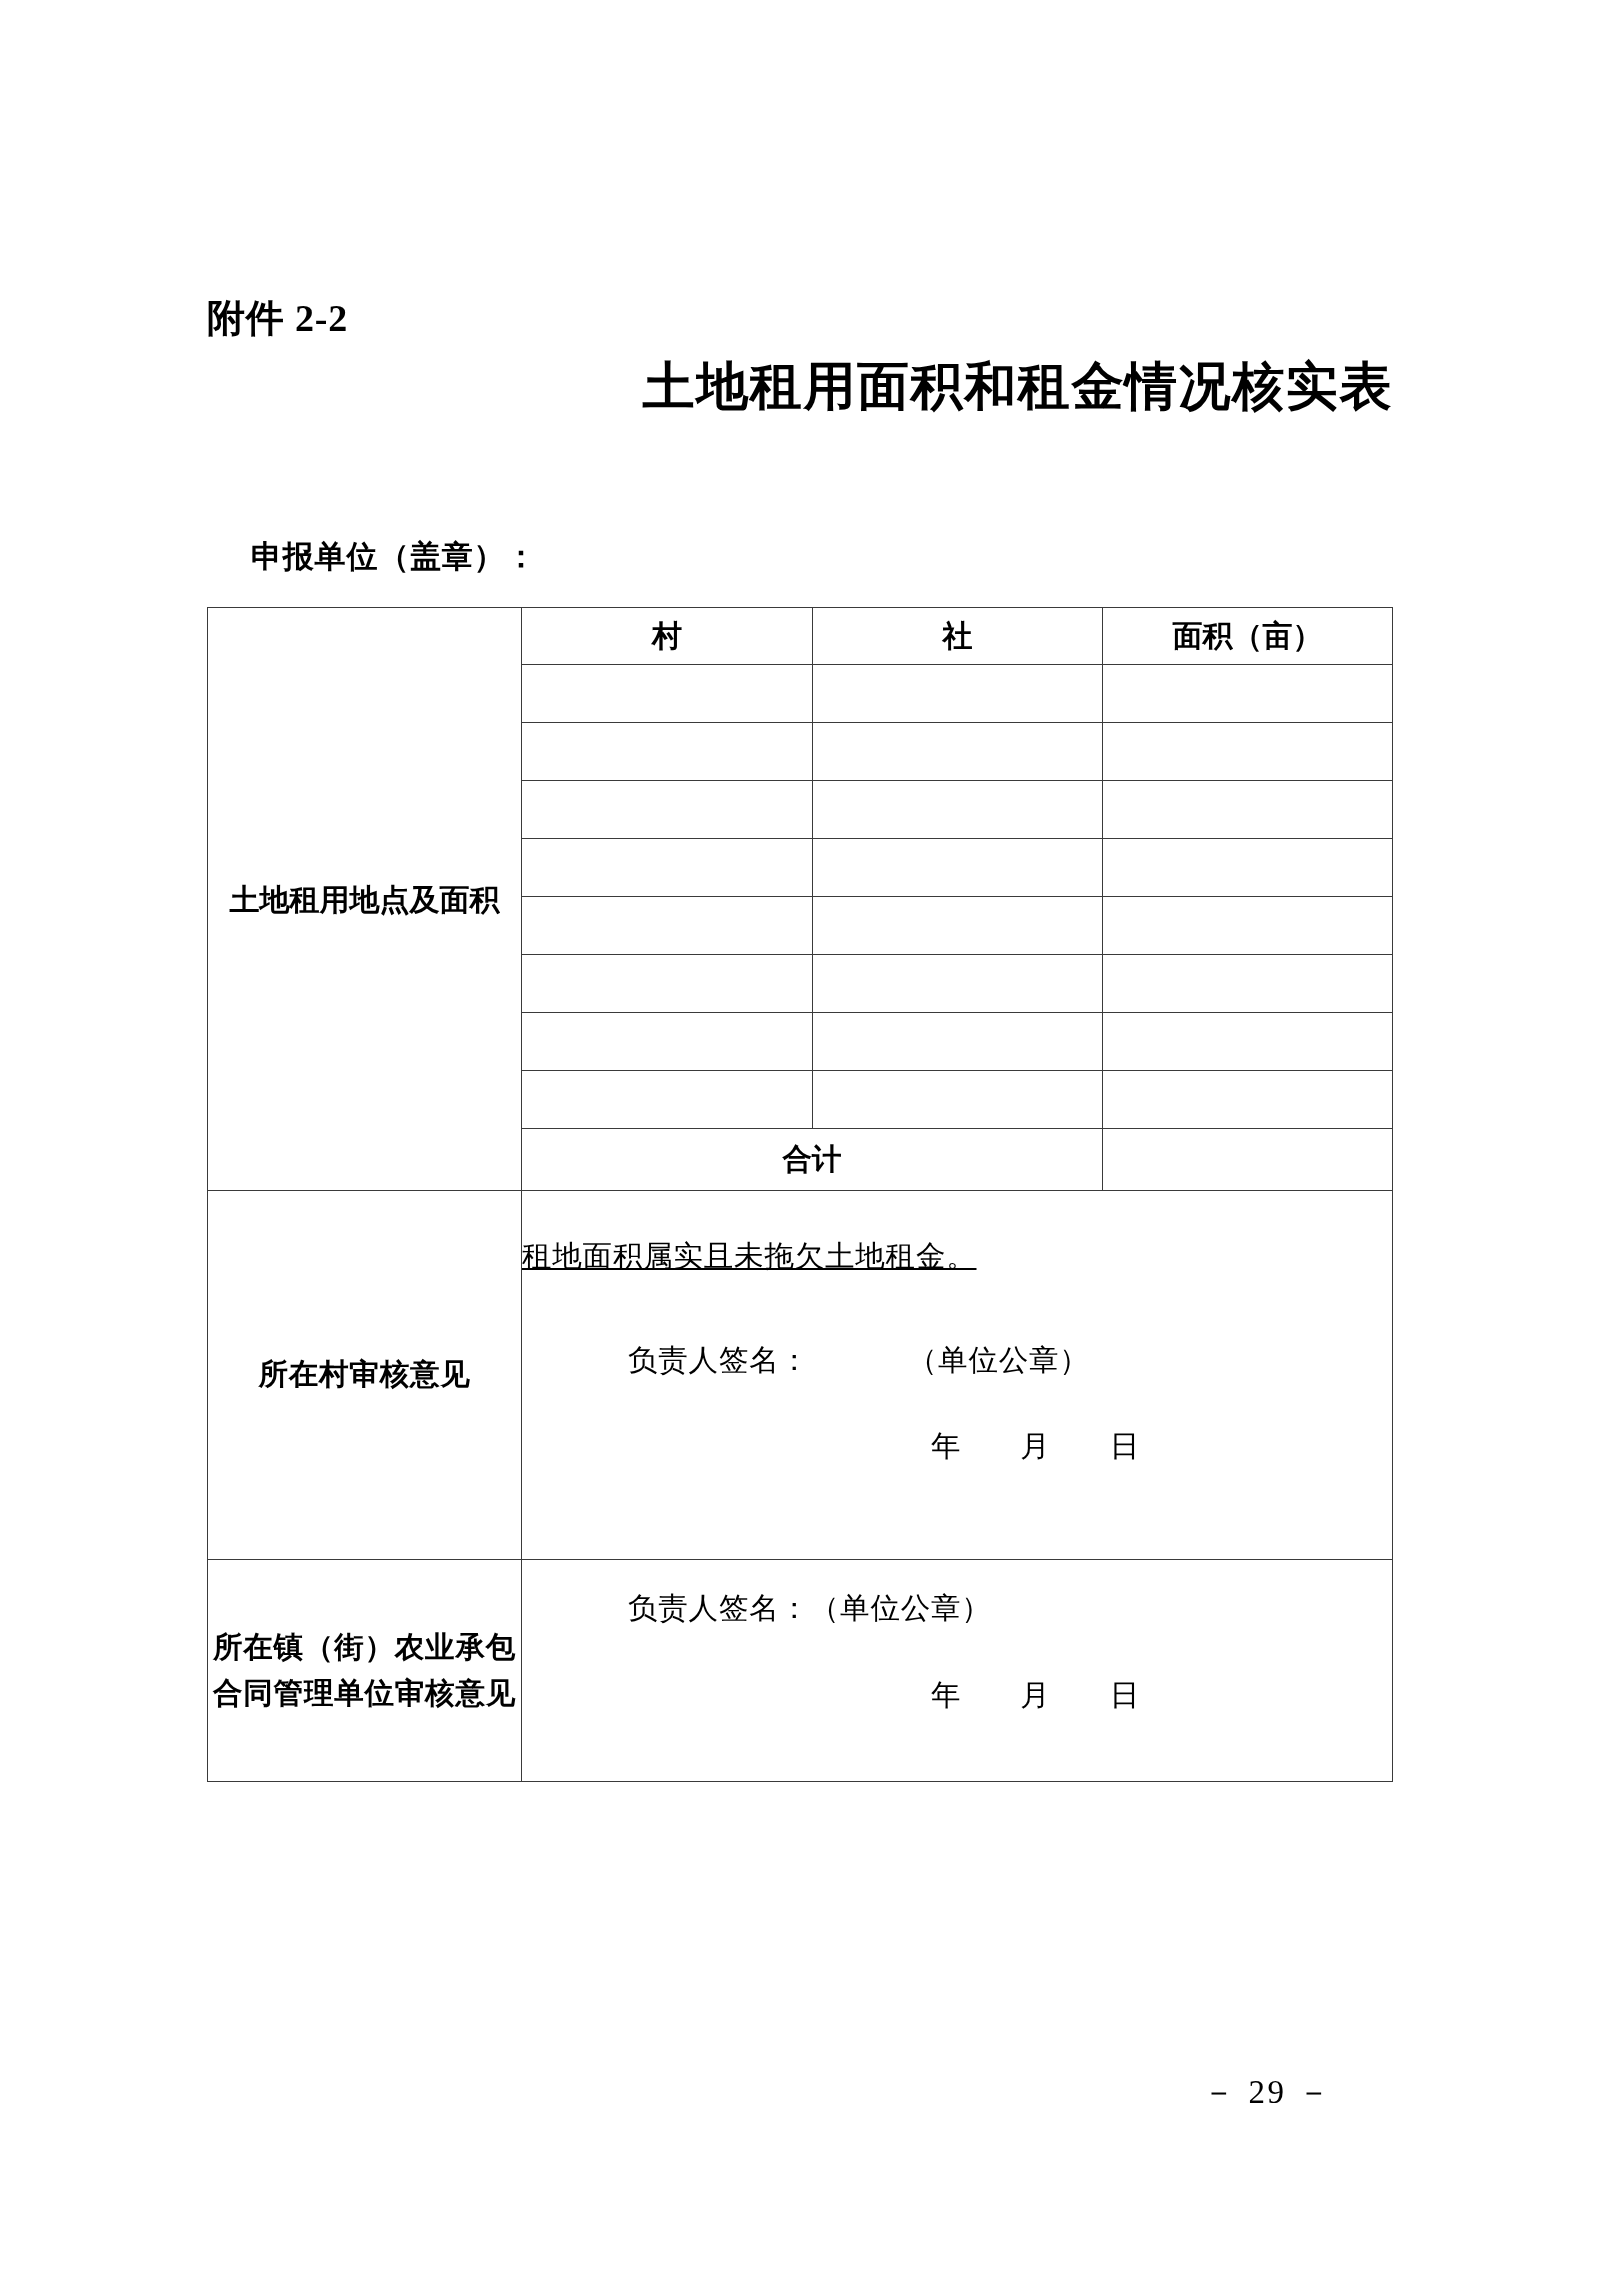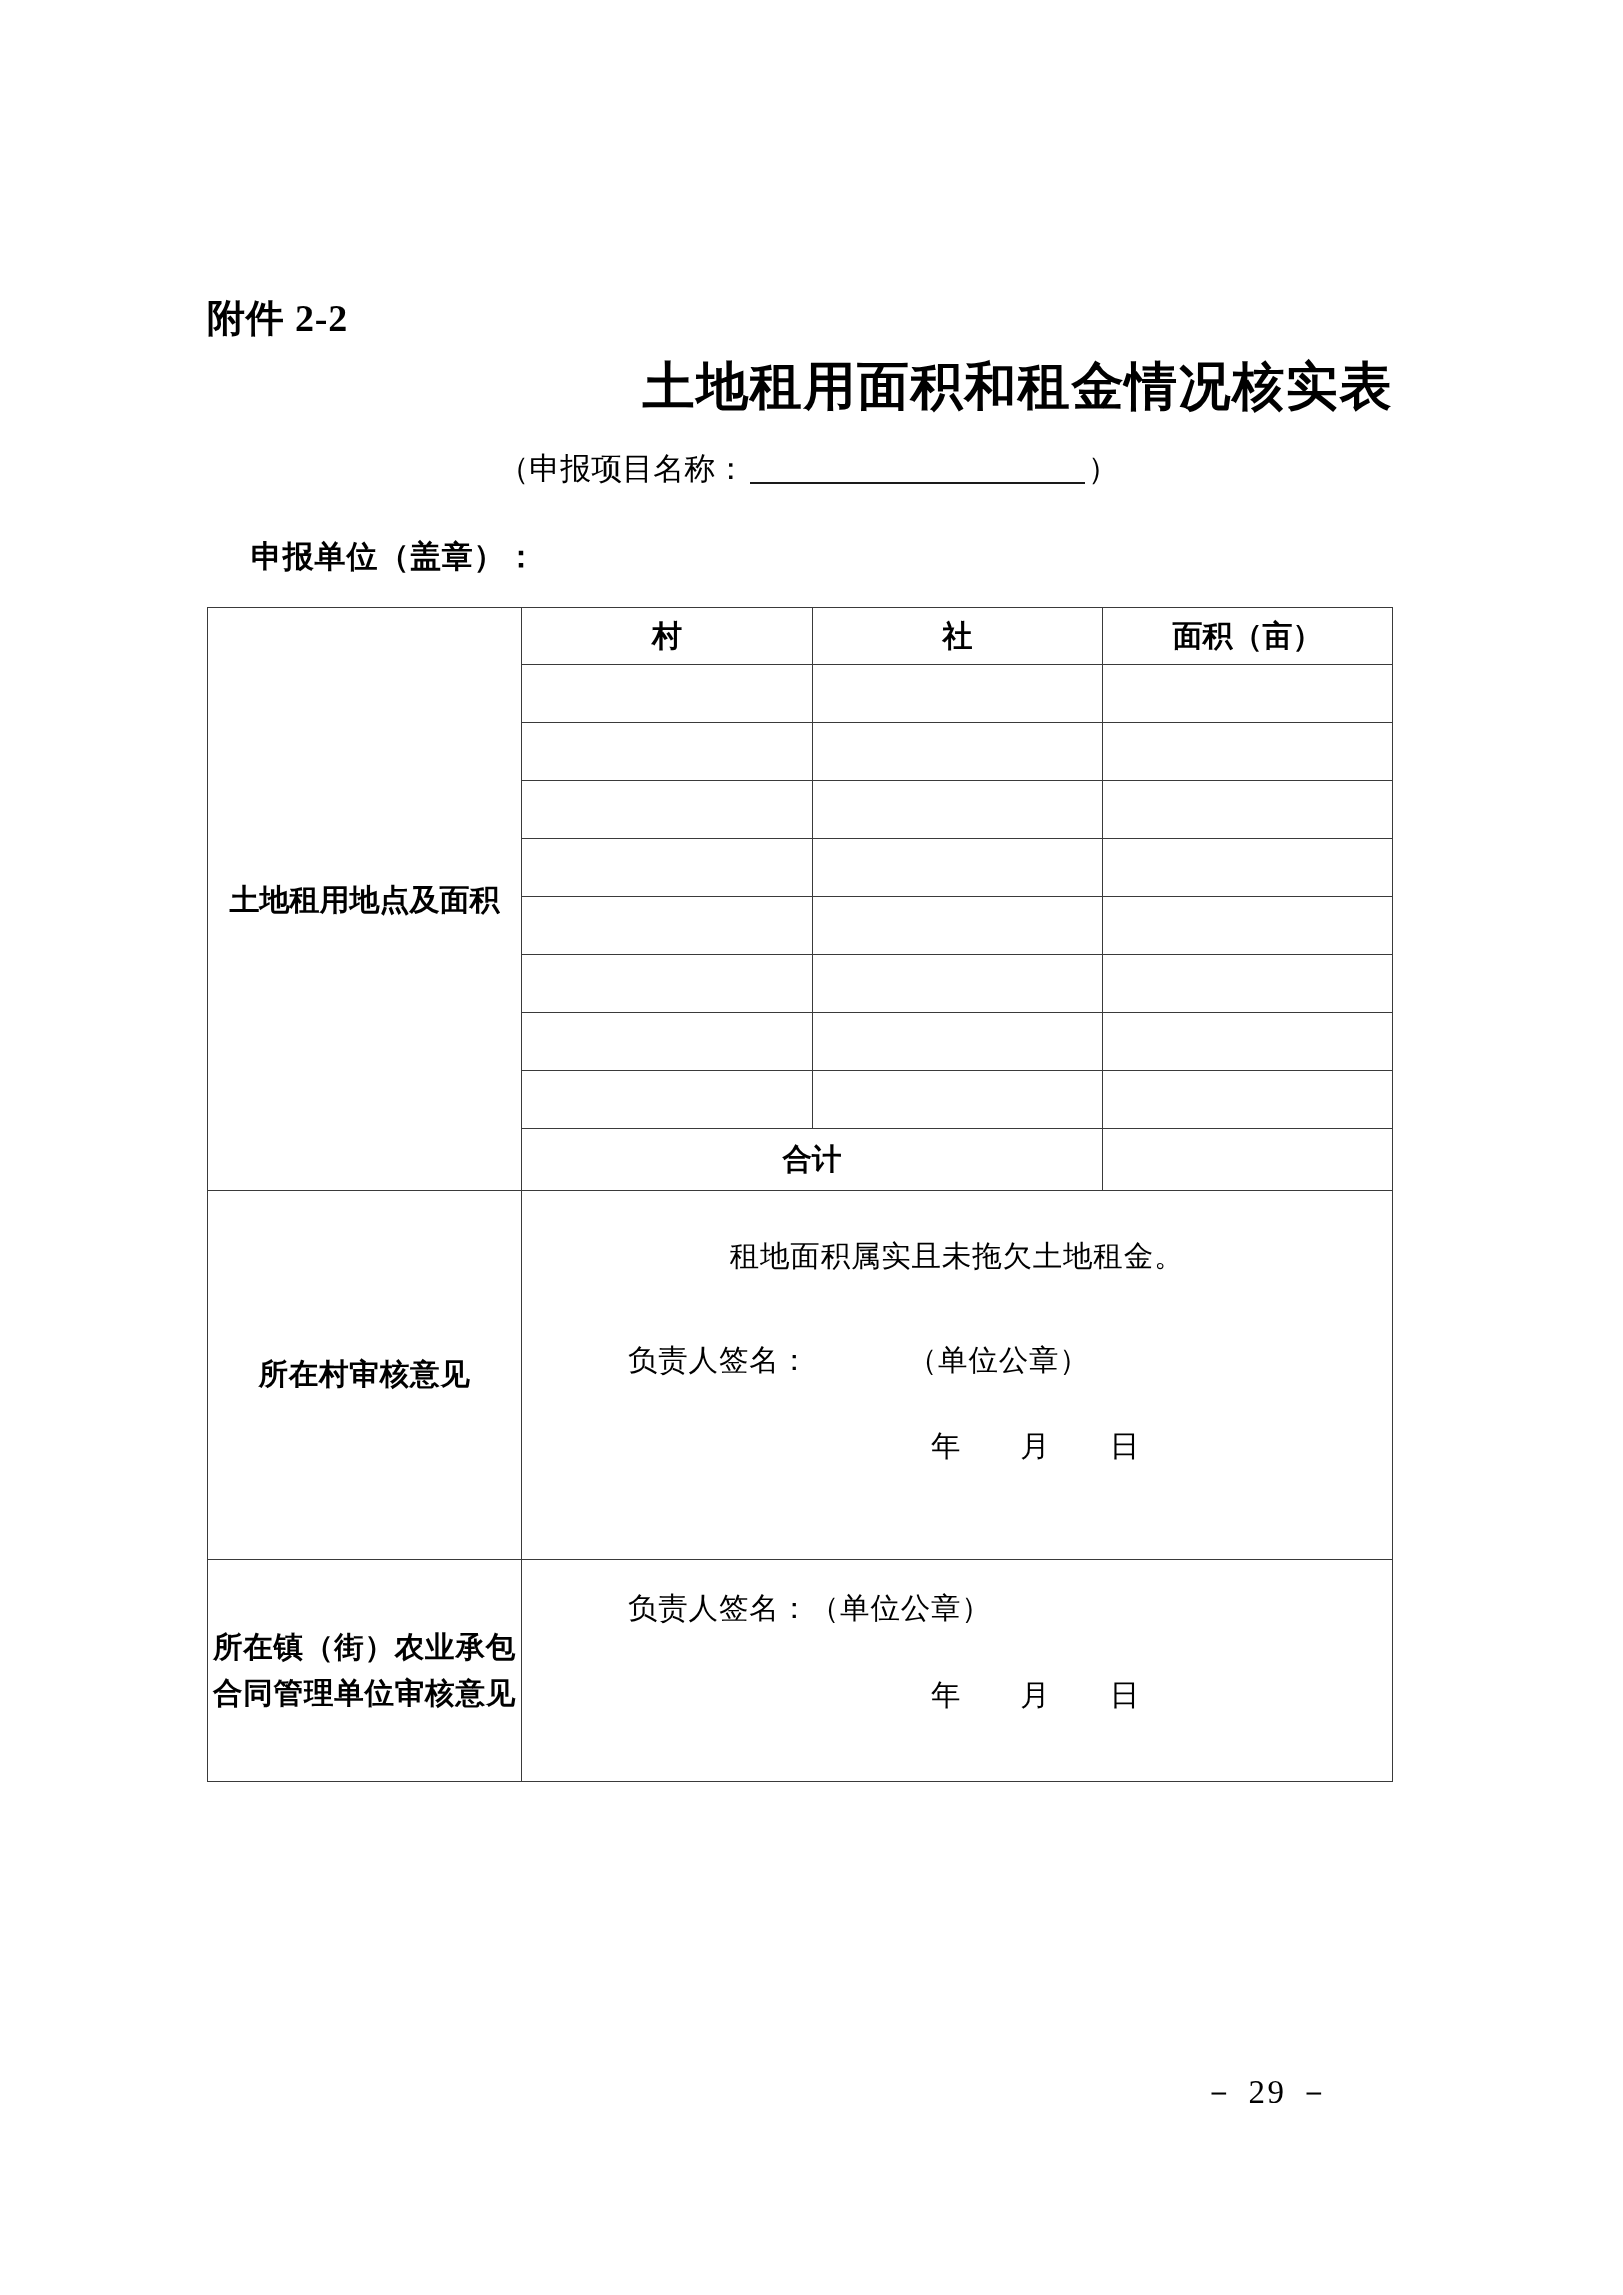--- a/index.html
+++ b/index.html
@@ -122,24 +122,24 @@
     vertical-align: middle;
   }
 
   
   .review-body {
     position: relative;
     height: 100%;
     text-align: left;
   }
   .review-statement {
-    text-align: center;
     font-size: 29.5px;
     padding-top: 46px;
     letter-spacing: 0.8px;
+    text-decoration: underline;
   }
   .signature-row {
     margin-top: 64px;
     font-size: 29.5px;
     letter-spacing: 0.8px;
     padding-left: 106px;
     white-space: nowrap;
   }
   .signature-row .seal {
     display: inline-block;
@@ -192,23 +192,20 @@
 </style>
 </head>
 <body>
 
 <div class="page">
 
   <div class="attachment-label">附件 2-2</div>
 
   <div class="doc-title">土地租用面积和租金情况核实表</div>
 
-  <div class="doc-subtitle">
-    <span>（申报项目名称：</span><span class="blank-line"></span><span>）</span>
-  </div>
 
   <div class="declaring-unit">申报单位（盖章）：</div>
 
   <table class="form-table">
     <colgroup>
       <col class="col-label">
       <col class="col-village">
       <col class="col-commune">
       <col class="col-area">
     </colgroup>

